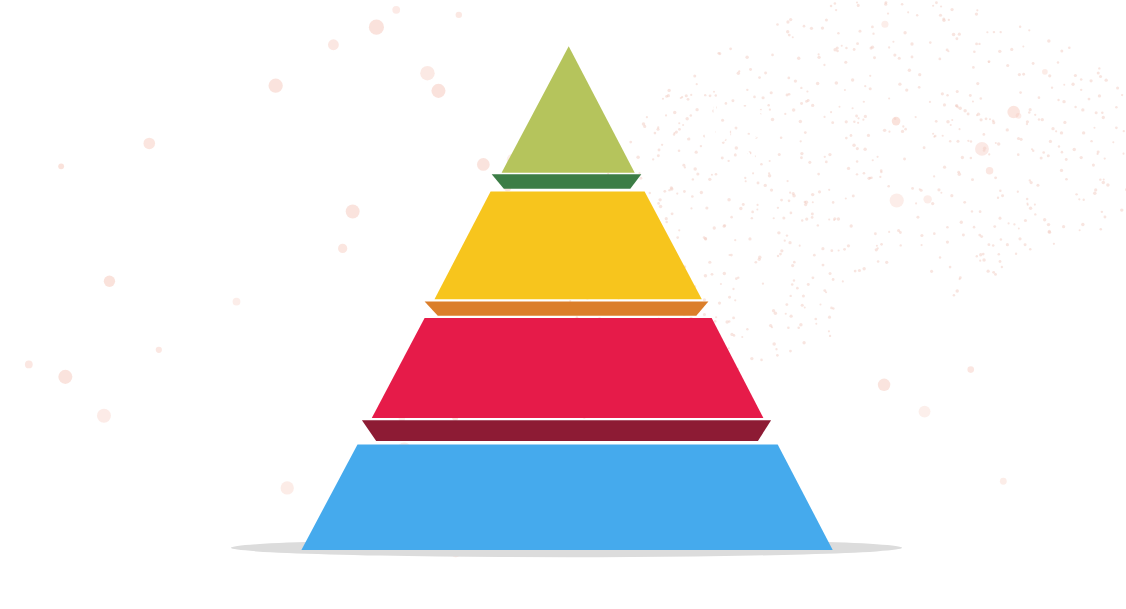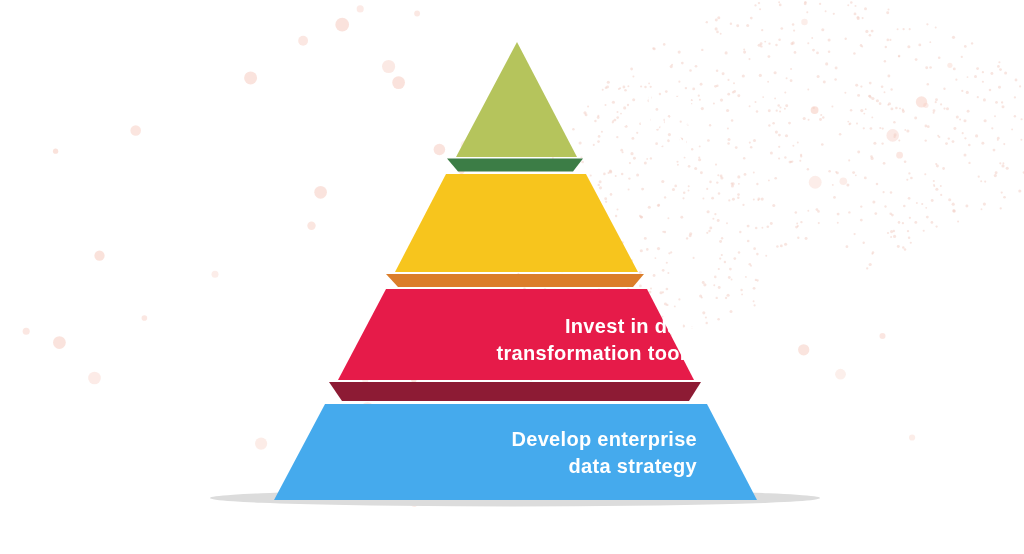--- a/index.html
+++ b/index.html
@@ -858,18 +858,14 @@
     <polygon points="386,289 647,289 694,380 338,380" fill="#e61b49"></polygon>
 
     <polygon points="325,404 707,404 757,500 274,500" fill="#45aaed"></polygon>
   </svg>
 
   <div class="level-label label-1">Utilize
 analytical
 tools</div>
 
 
-  <div class="level-label label-3">Invest in data
-transformation tools</div>
-
-  <div class="level-label label-4">Develop enterprise
-data strategy</div>
+
 </div>
 
 </body></html>

